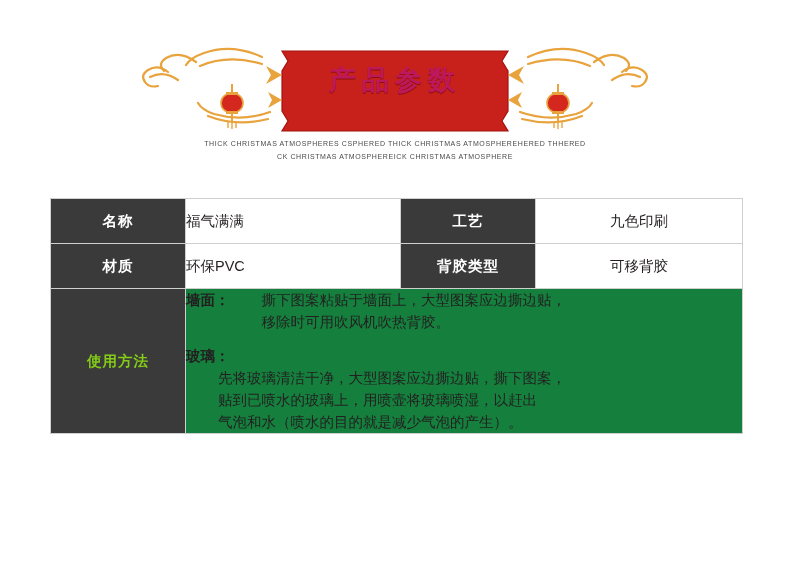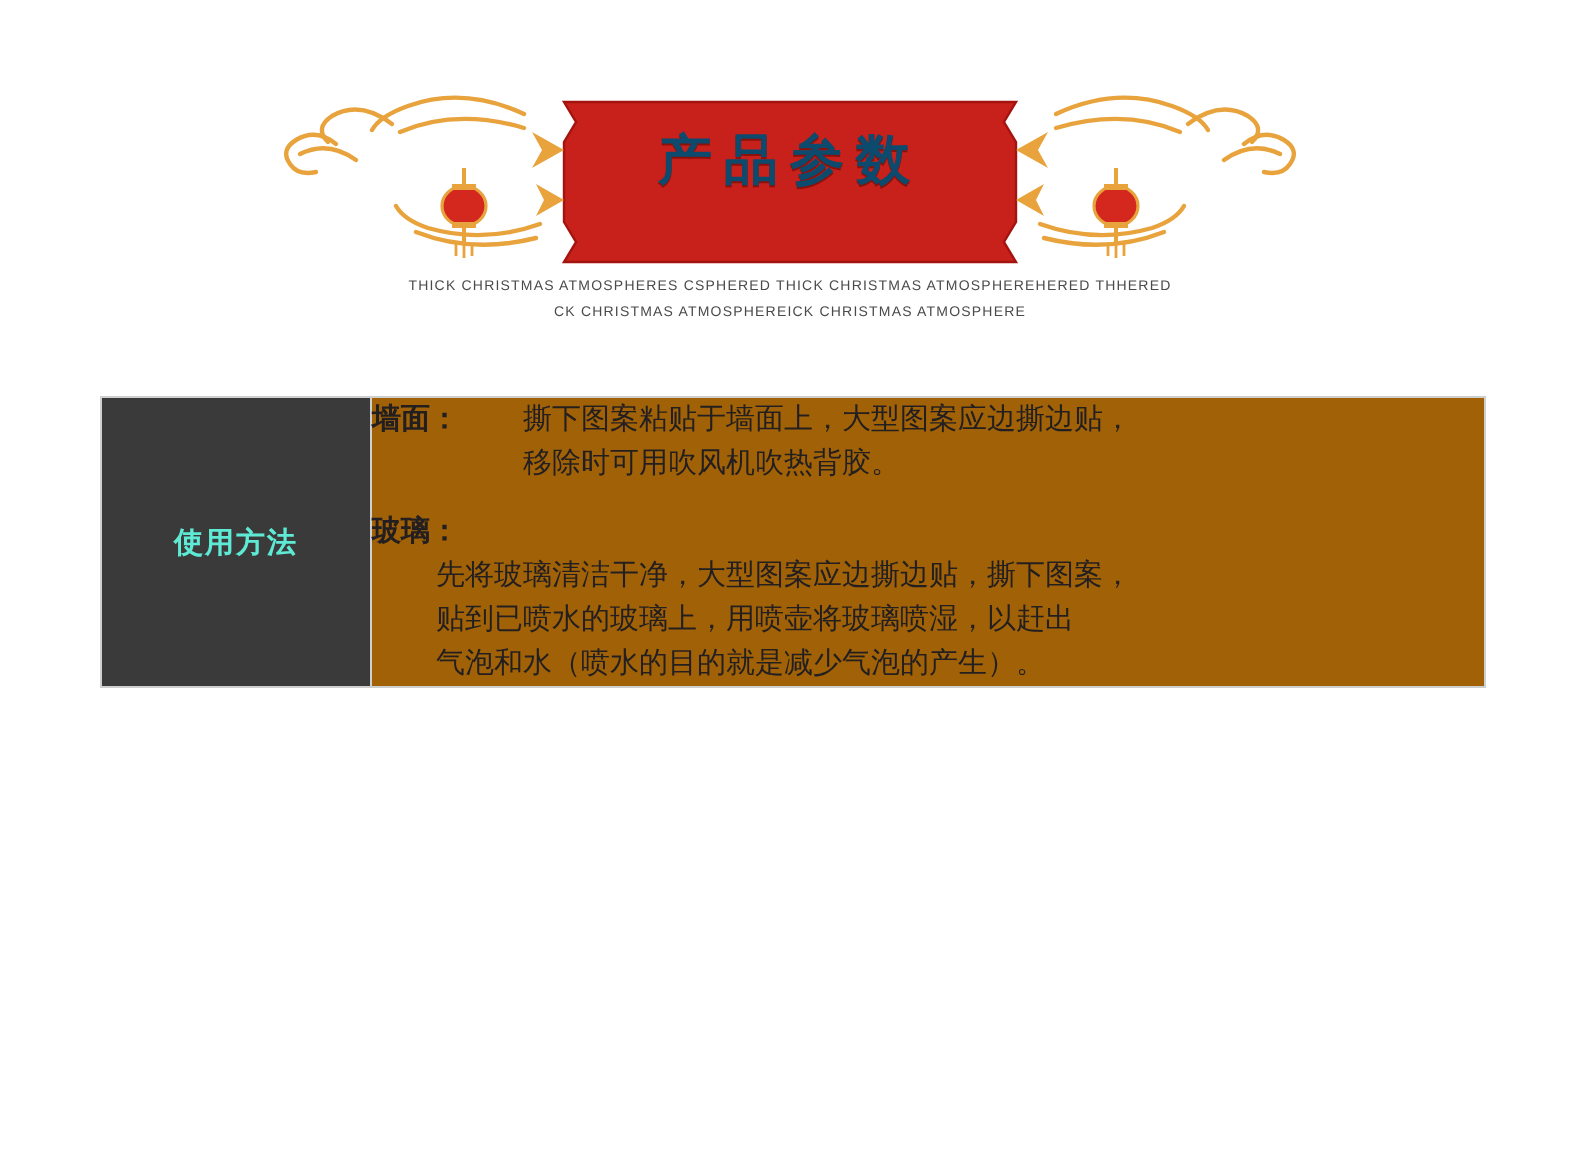--- a/index.html
+++ b/index.html
@@ -35,21 +35,21 @@
   }
   .banner-title {
     position: absolute;
     left: 0;
     top: 62px;
     width: 790px;
     text-align: center;
     font-size: 27px;
     font-weight: bold;
     letter-spacing: 6px;
-    color: #0c4a6e;
+    color: #be185d;
     text-shadow: 0 1px 0 #8c1109;
     z-index: 5;
   }
 
   
   .subcaption {
     margin-top: 2px;
     text-align: center;
     font-size: 7px;
     line-height: 13px;
@@ -94,30 +94,30 @@
     text-align: center;
     padding-left: 0;
   }
   .r1 td, .r2 td { height: 44px; }
   .r3 td { height: 44px; }
   .r5 td { height: 44px; }
 
   
   td.usage-label {
     background: #3a3a3a;
-    color: #5eead4;
+    color: #84cc16;
     text-align: center;
     font-weight: bold;
     font-size: 15px;
     letter-spacing: 1px;
     border: 1px solid #3a3a3a;
   }
   td.usage-body {
     padding: 12px 14px 12px 14px;
-    background: #a16207;
+    background: #15803d;
   }
   .usage-item {
     display: flex;
     align-items: flex-start;
     margin-bottom: 12px;
   }
   .usage-item:last-child { margin-bottom: 0; flex-direction: column; }
   .usage-key {
     font-weight: bold;
     white-space: nowrap;
@@ -200,21 +200,33 @@
   <div class="table-wrap">
     <table class="spec">
       <colgroup>
         <col style="width:135px">
         <col style="width:215px">
         <col style="width:135px">
         <col style="width:207px">
       </colgroup>
       <tbody>
 
-
+        <tr class="r1">
+          <td class="hdr">名称</td>
+          <td class="val">福气满满</td>
+          <td class="hdr">工艺</td>
+          <td class="val center">九色印刷</td>
+        </tr>
+
+        <tr class="r2">
+          <td class="hdr">材质</td>
+          <td class="val">环保PVC</td>
+          <td class="hdr">背胶类型</td>
+          <td class="val center">可移背胶</td>
+        </tr>
 
 
         <tr class="r4">
           <td class="usage-label">使用方法</td>
           <td class="usage-body" colspan="3">
             <div class="usage-item">
               <span class="usage-key">墙面：</span>
               <span class="usage-text">
                 <span class="ln">撕下图案粘贴于墙面上，大型图案应边撕边贴，</span>
                 <span class="ln">移除时可用吹风机吹热背胶。</span>

